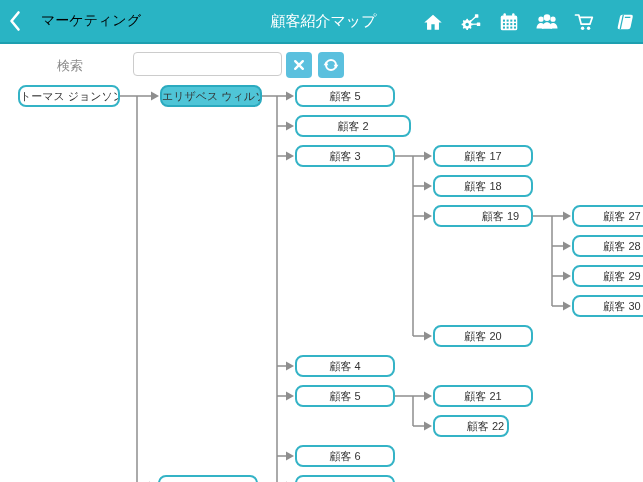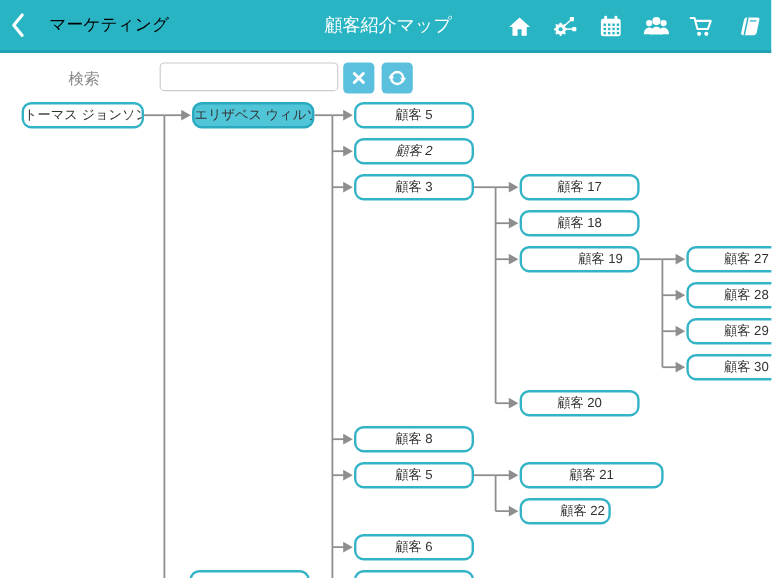--- a/index.html
+++ b/index.html
@@ -196,30 +196,30 @@
       <line x1="413" y1="396" x2="425" y2="396" stroke="#8e8e8e" stroke-width="1.5"></line>
       <polygon points="432,396 424,391.5 424,400.5" fill="#8e8e8e"></polygon>
       <line x1="413" y1="426" x2="425" y2="426" stroke="#8e8e8e" stroke-width="1.5"></line>
       <polygon points="432,426 424,421.5 424,430.5" fill="#8e8e8e"></polygon>
       <line x1="413" y1="396" x2="413" y2="426" stroke="#8e8e8e" stroke-width="1.5"></line>
     </svg>
   <div id="tree">
       <div class="node" style="left: 18px; top: 85px; width: 102px;">トーマス ジョンソン</div>
       <div class="node selected" style="left: 160px; top: 85px; width: 102px;">エリザベス ウィルソン</div>
       <div class="node" style="left: 295px; top: 85px; width: 100px;">顧客 5</div>
-      <div class="node" style="left: 295px; top: 115px; width: 100px; font-style: italic;">顧客 2</div>
+      <div class="node" style="left: 295px; top: 115px; width: 116px;">顧客 2</div>
       <div class="node" style="left: 295px; top: 145px; width: 100px;">顧客 3</div>
-      <div class="node" style="left: 295px; top: 355px; width: 100px;">顧客 8</div>
+      <div class="node" style="left: 295px; top: 355px; width: 100px;">顧客 4</div>
       <div class="node" style="left: 295px; top: 385px; width: 100px;">顧客 5</div>
       <div class="node" style="left: 295px; top: 445px; width: 100px;">顧客 6</div>
       <div class="node" style="left: 433px; top: 145px; width: 100px;">顧客 17</div>
       <div class="node" style="left: 433px; top: 175px; width: 100px;">顧客 18</div>
       <div class="node" style="left: 433px; top: 205px; width: 100px; padding-left: 35px;">顧客 19</div>
       <div class="node" style="left: 433px; top: 325px; width: 100px;">顧客 20</div>
-      <div class="node" style="left: 433px; top: 385px; width: 120px;">顧客 21</div>
+      <div class="node" style="left: 433px; top: 385px; width: 100px;">顧客 21</div>
       <div class="node" style="left: 433px; top: 415px; width: 76px; padding-left: 29px;">顧客 22</div>
       <div class="node" style="left: 572px; top: 205px; width: 100px;">顧客 27</div>
       <div class="node" style="left: 572px; top: 235px; width: 100px;">顧客 28</div>
       <div class="node" style="left: 572px; top: 265px; width: 100px;">顧客 29</div>
       <div class="node" style="left: 572px; top: 295px; width: 100px;">顧客 30</div>
       <div class="node" style="left: 158px; top: 475px; width: 100px;"></div>
       <div class="node" style="left: 295px; top: 475px; width: 100px;"></div>
     </div>
 
 </div>

